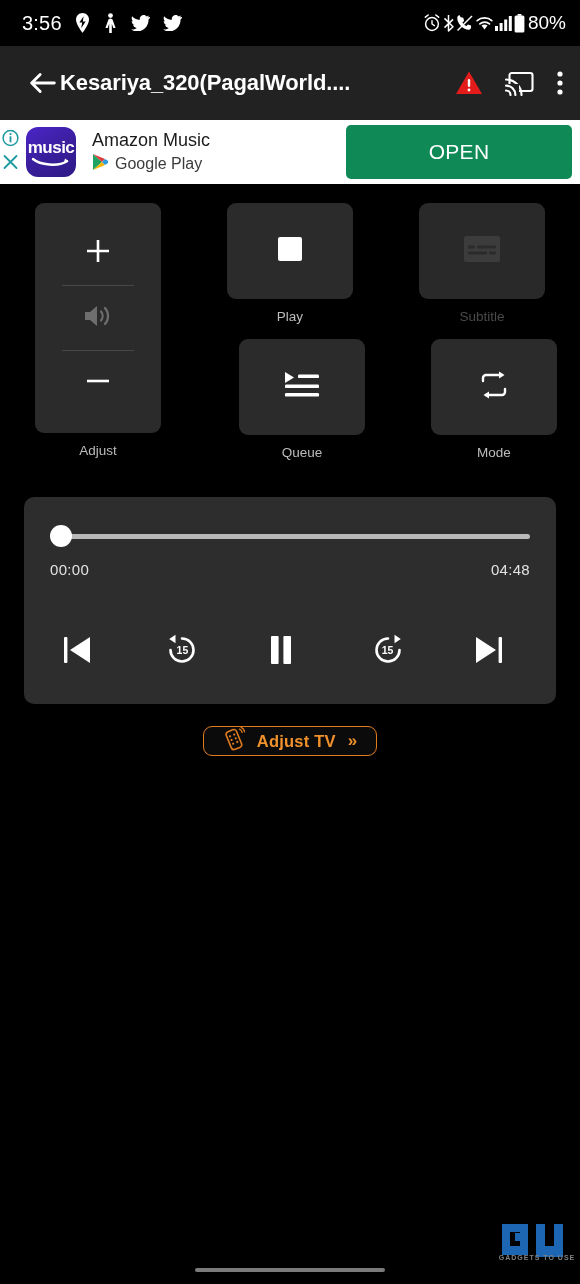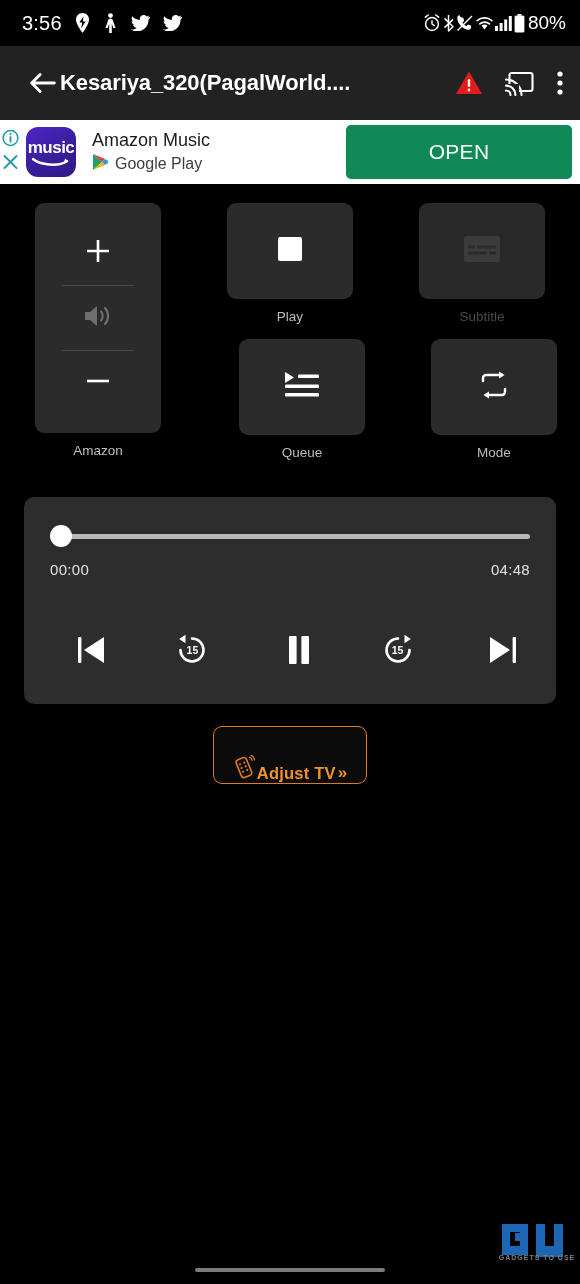--- a/index.html
+++ b/index.html
@@ -86,27 +86,27 @@
   .player {
     margin:34px 24px 0 24px; background:#2d2d2d; border-radius:10px;
     padding:28px 26px 30px 26px;
   }
   .seek { position:relative; height:22px; display:flex; align-items:center; }
   .seek-track { position:absolute; left:8px; right:0; height:5px; background:#b9b9b9; border-radius:3px; }
   .seek-thumb { position:absolute; left:0; width:22px; height:22px; border-radius:50%; background:#fff; }
   .times { display:flex; justify-content:space-between; margin-top:14px; }
   .times span { font-size:15px; color:#e2e2e2; letter-spacing:.3px; }
   .transport { display:flex; align-items:center; justify-content:space-between; margin-top:52px; padding:0 12px; }
-  .tbtn { display:flex; align-items:center; justify-content:flex-end; width:44px; height:44px; }
+  .tbtn { display:flex; align-items:center; justify-content:flex-start; width:44px; height:44px; }
 
   
   .adjust-wrap { display:flex; justify-content:center; margin-top:22px; }
   .adjust {
-    border:1.6px solid #e07b1f; border-radius:9px; height:58px;
-    display:flex; align-items:flex-end; gap:2px; padding:0 19px; background:#0b0b0b;
+    border:1.6px solid #e07b1f; border-radius:9px; height:30px;
+    display:flex; align-items:center; gap:12px; padding:0 19px; background:#0b0b0b;
   }
   .adjust-label { color:#f0912c; font-size:16.5px; font-weight:bold; letter-spacing:.2px; }
   .adjust-chev { color:#f0912c; font-size:17px; font-weight:bold; }
 
   
   .watermark { position:absolute; right:2px; bottom:22px; width:82px; height:42px; opacity:.92; }
   .navbar { position:absolute; left:0; right:0; bottom:0; height:28px; display:flex; align-items:center; justify-content:center; }
   .navpill { width:190px; height:4px; background:#7b7b7b; border-radius:3px; }
 </style>
 </head>
@@ -305,21 +305,21 @@
       </div>
       <div class="voldiv"></div>
       <div class="volseg">
         <span>
           <svg width="30" height="30" viewBox="0 0 30 30">
               <path d="M4 15h22" stroke="#fff" stroke-width="2.6"></path>
             </svg>
         </span>
       </div>
     </div>
-    <div class="tile-label">Amazon</div>
+    <div class="tile-label">Adjust</div>
   </div>
 
   <div class="cell row2">
     <div class="tile">
       <span>
         <svg width="38" height="30" viewBox="0 0 38 30">
             <path d="M2 2l9 5.5L2 13z" fill="#fff"></path>
             <rect x="15" y="4.5" width="21" height="3.6" rx="1.2" fill="#fff"></rect>
             <rect x="2" y="14.5" width="34" height="3.6" rx="1.2" fill="#fff"></rect>
             <rect x="2" y="23" width="34" height="3.6" rx="1.2" fill="#fff"></rect>

